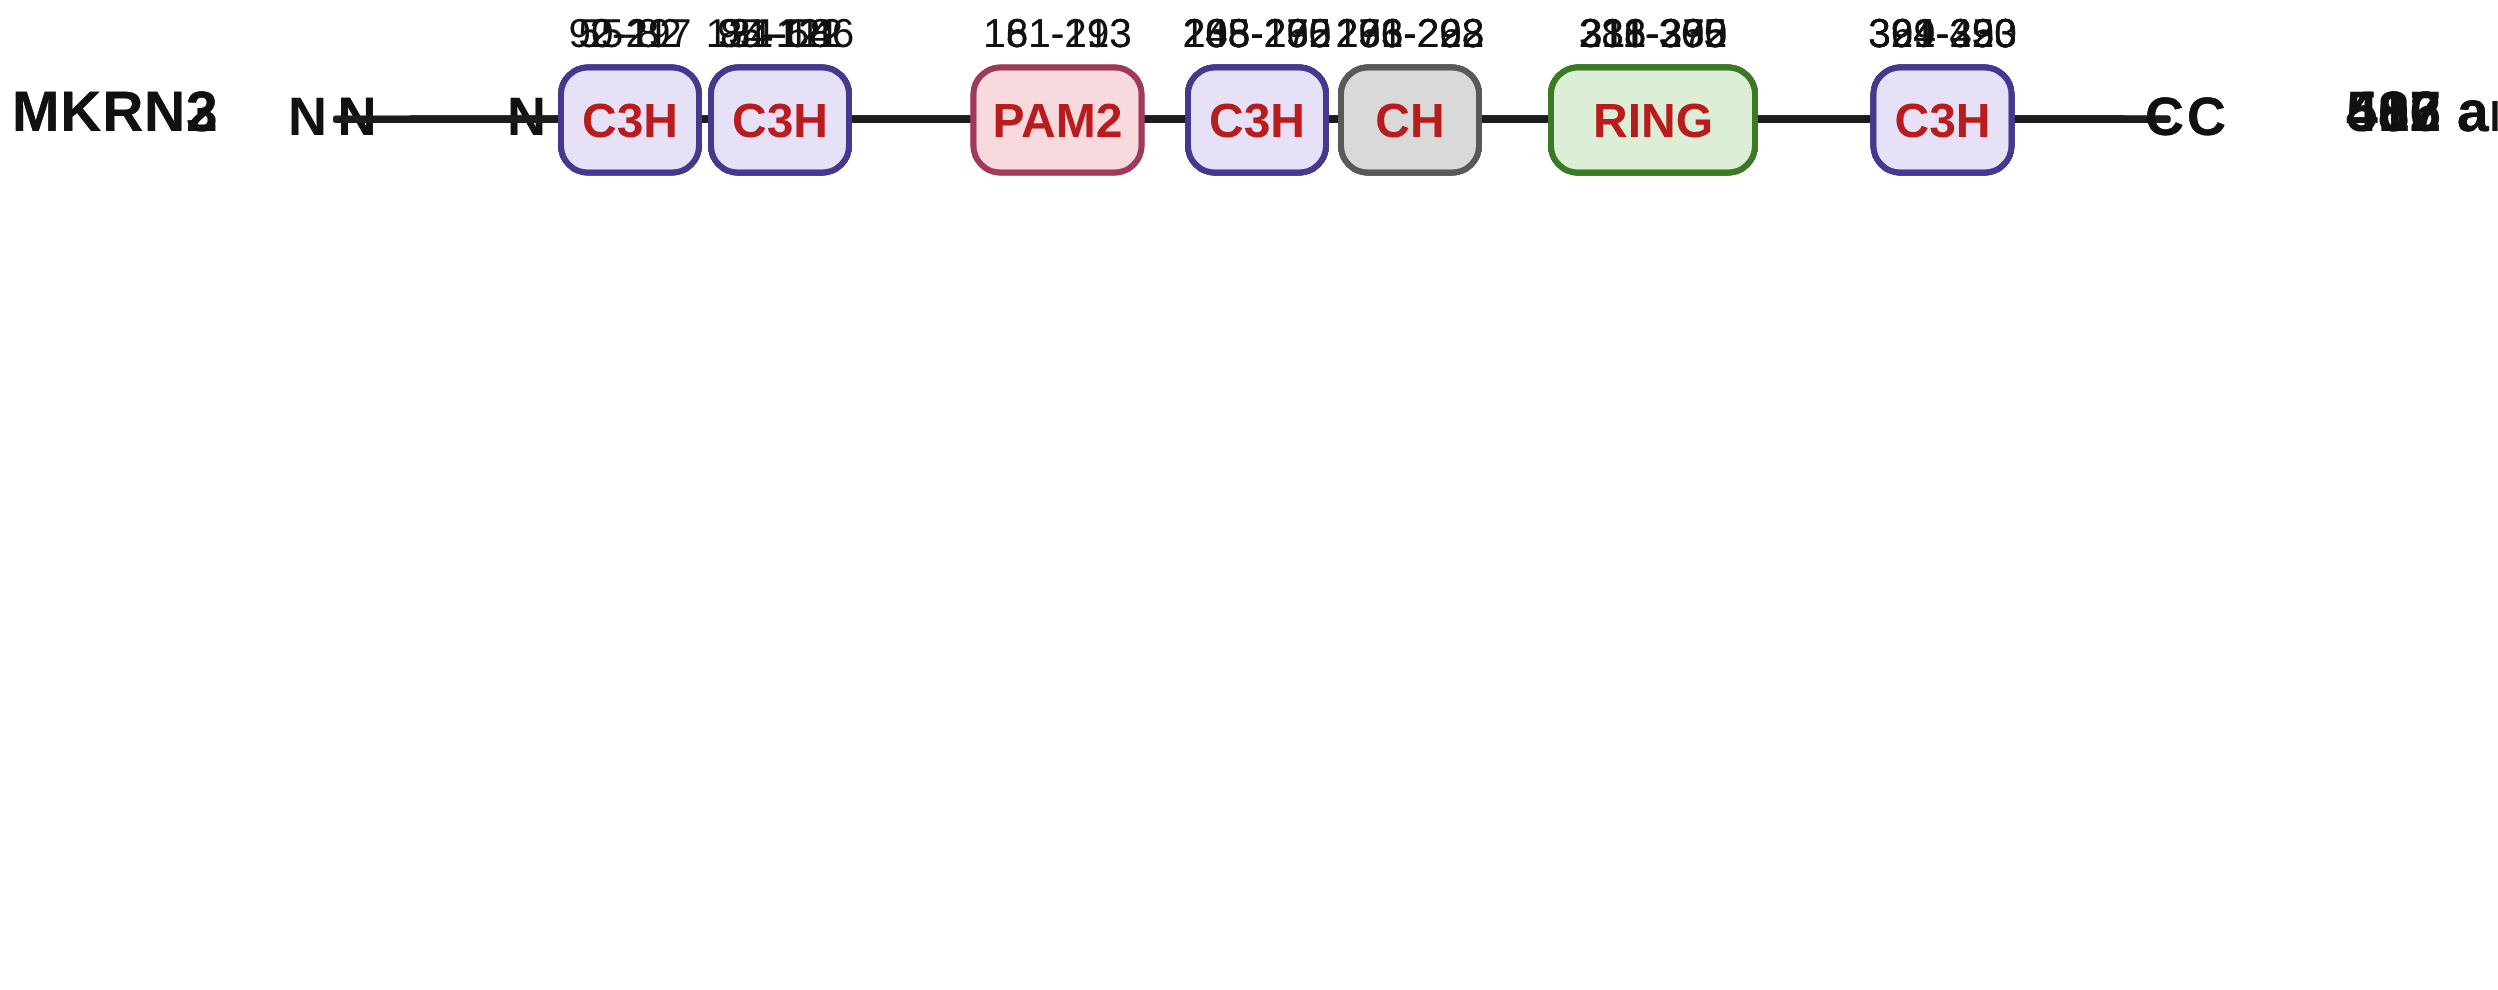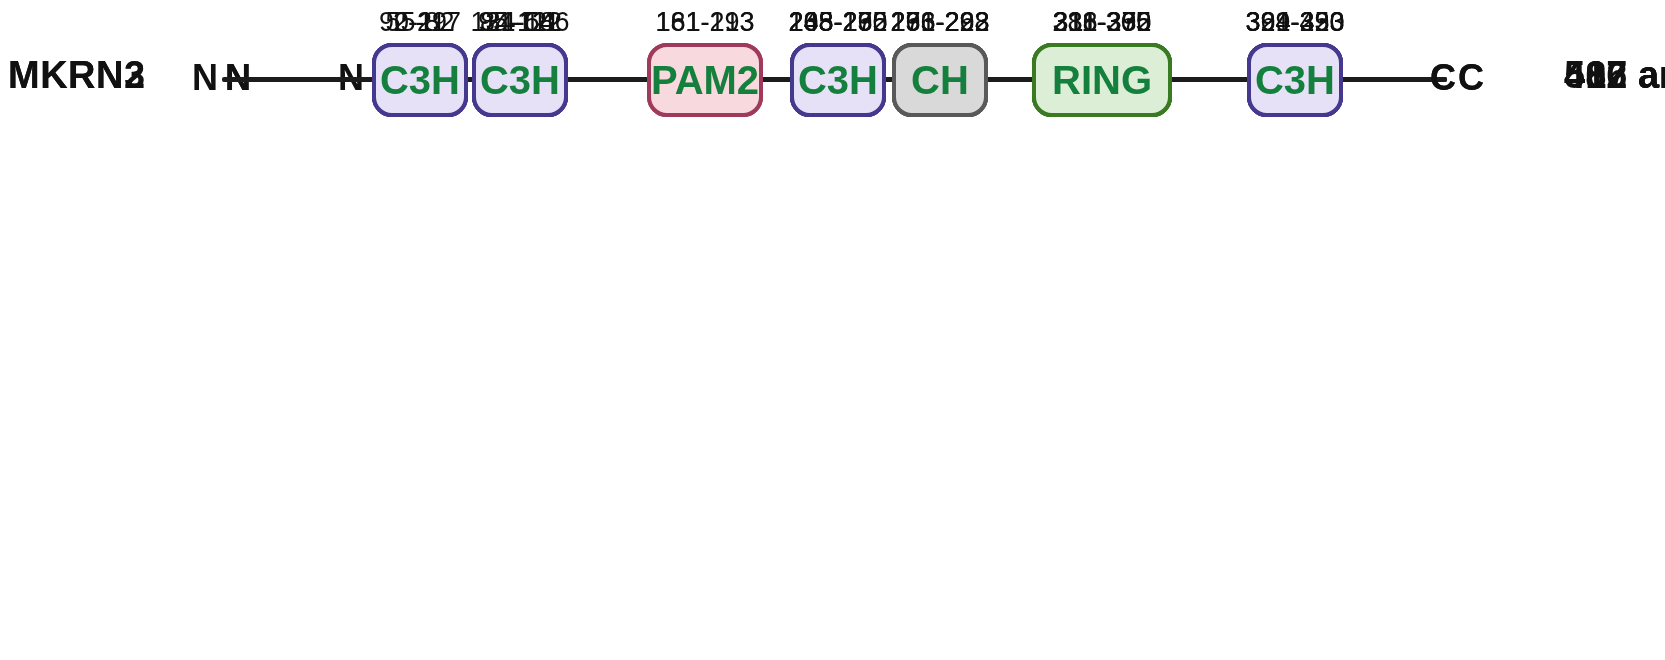--- a/index.html
+++ b/index.html
@@ -36,21 +36,21 @@
   .n-r3{left:225px;} .line-r3{left:272px;width:1175px;} .c-r3{left:1458px;}
   .n-r4{left:192px;} .line-r4{left:222px;width:1196px;} .c-r4{left:1430px;}
 
   .dom{
     position:absolute;top:43px;height:74px;width:96px;
     box-sizing:border-box;
     border:4px solid #000;border-radius:20px;
     display:flex;align-items:center;justify-content:center;
     z-index:1;
   }
-  .dlabel{font-size:40px;font-weight:700;color:#15803d;}
+  .dlabel{font-size:32px;font-weight:700;color:#b91c1c;}
   .range{
     position:absolute;top:-40px;left:50%;
     transform:translateX(-50%);
     font-size:27px;font-weight:400;color:#111;
     white-space:nowrap;
   }
   
   .c3h  {background:#e6e1f7;border-color:#44398e;}
   .pam2 {background:#f7d9de;border-color:#a03a5c;}
   .ch   {background:#d9d9d9;border-color:#595959;}

